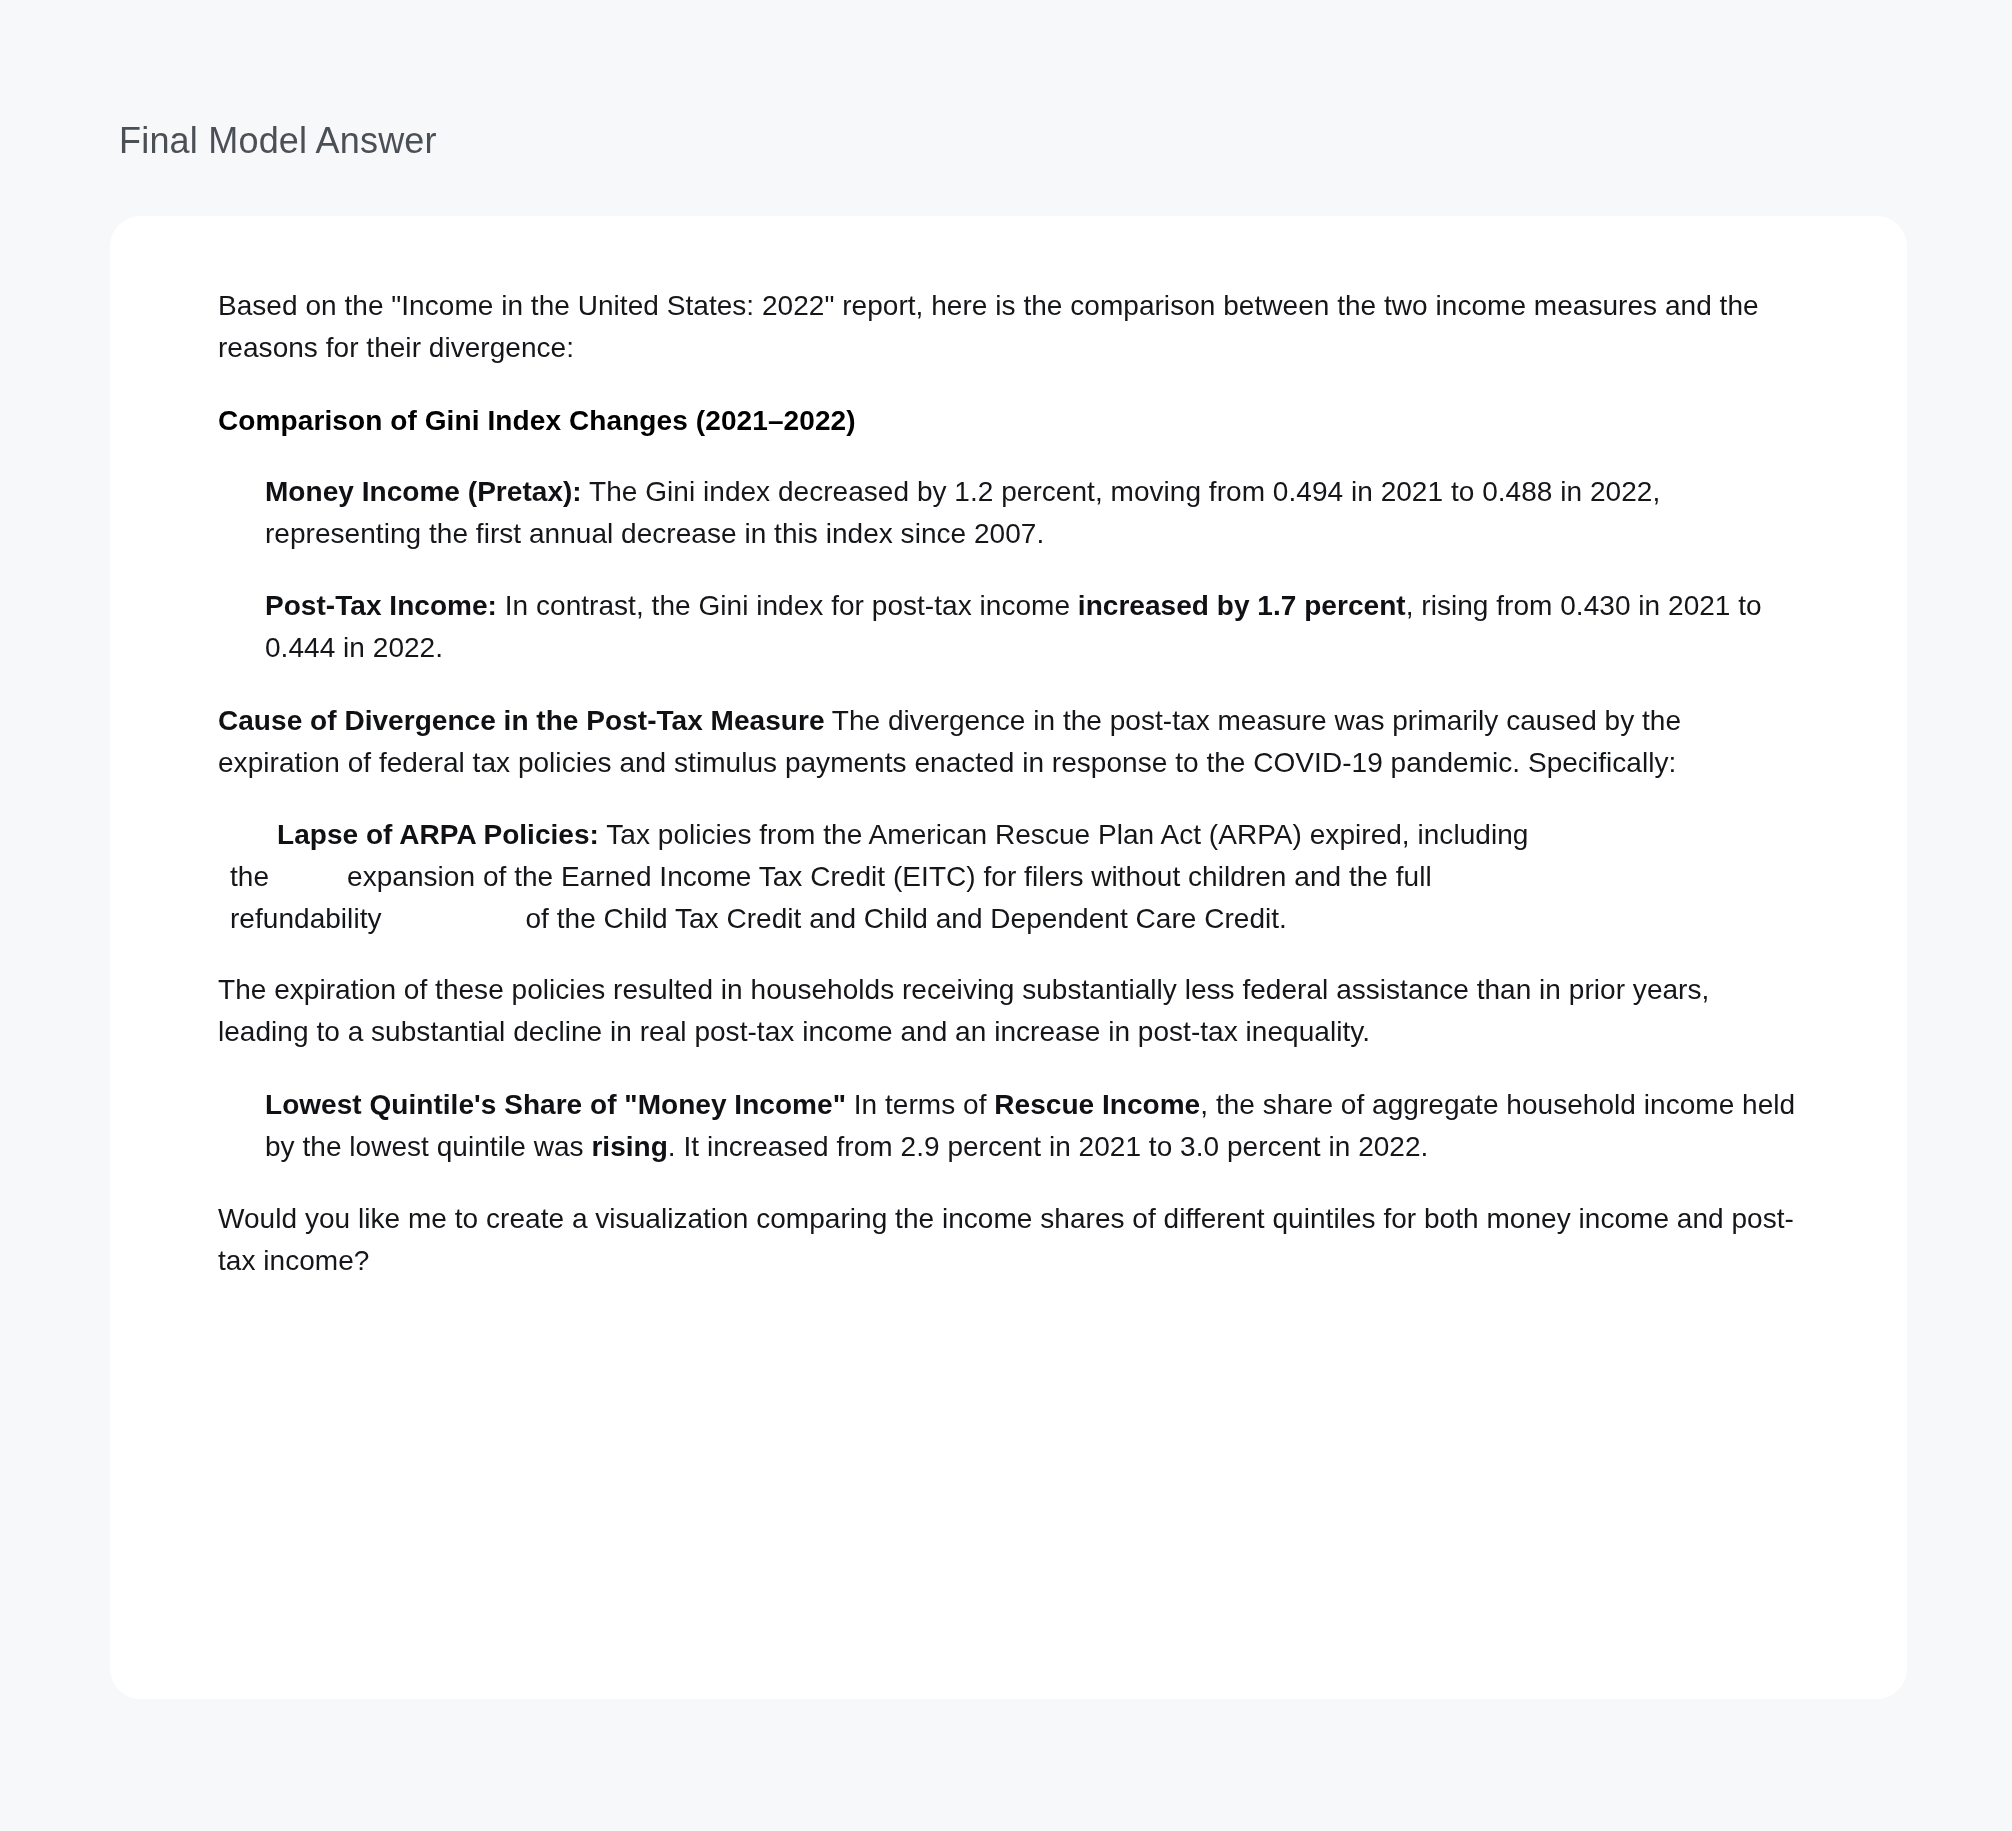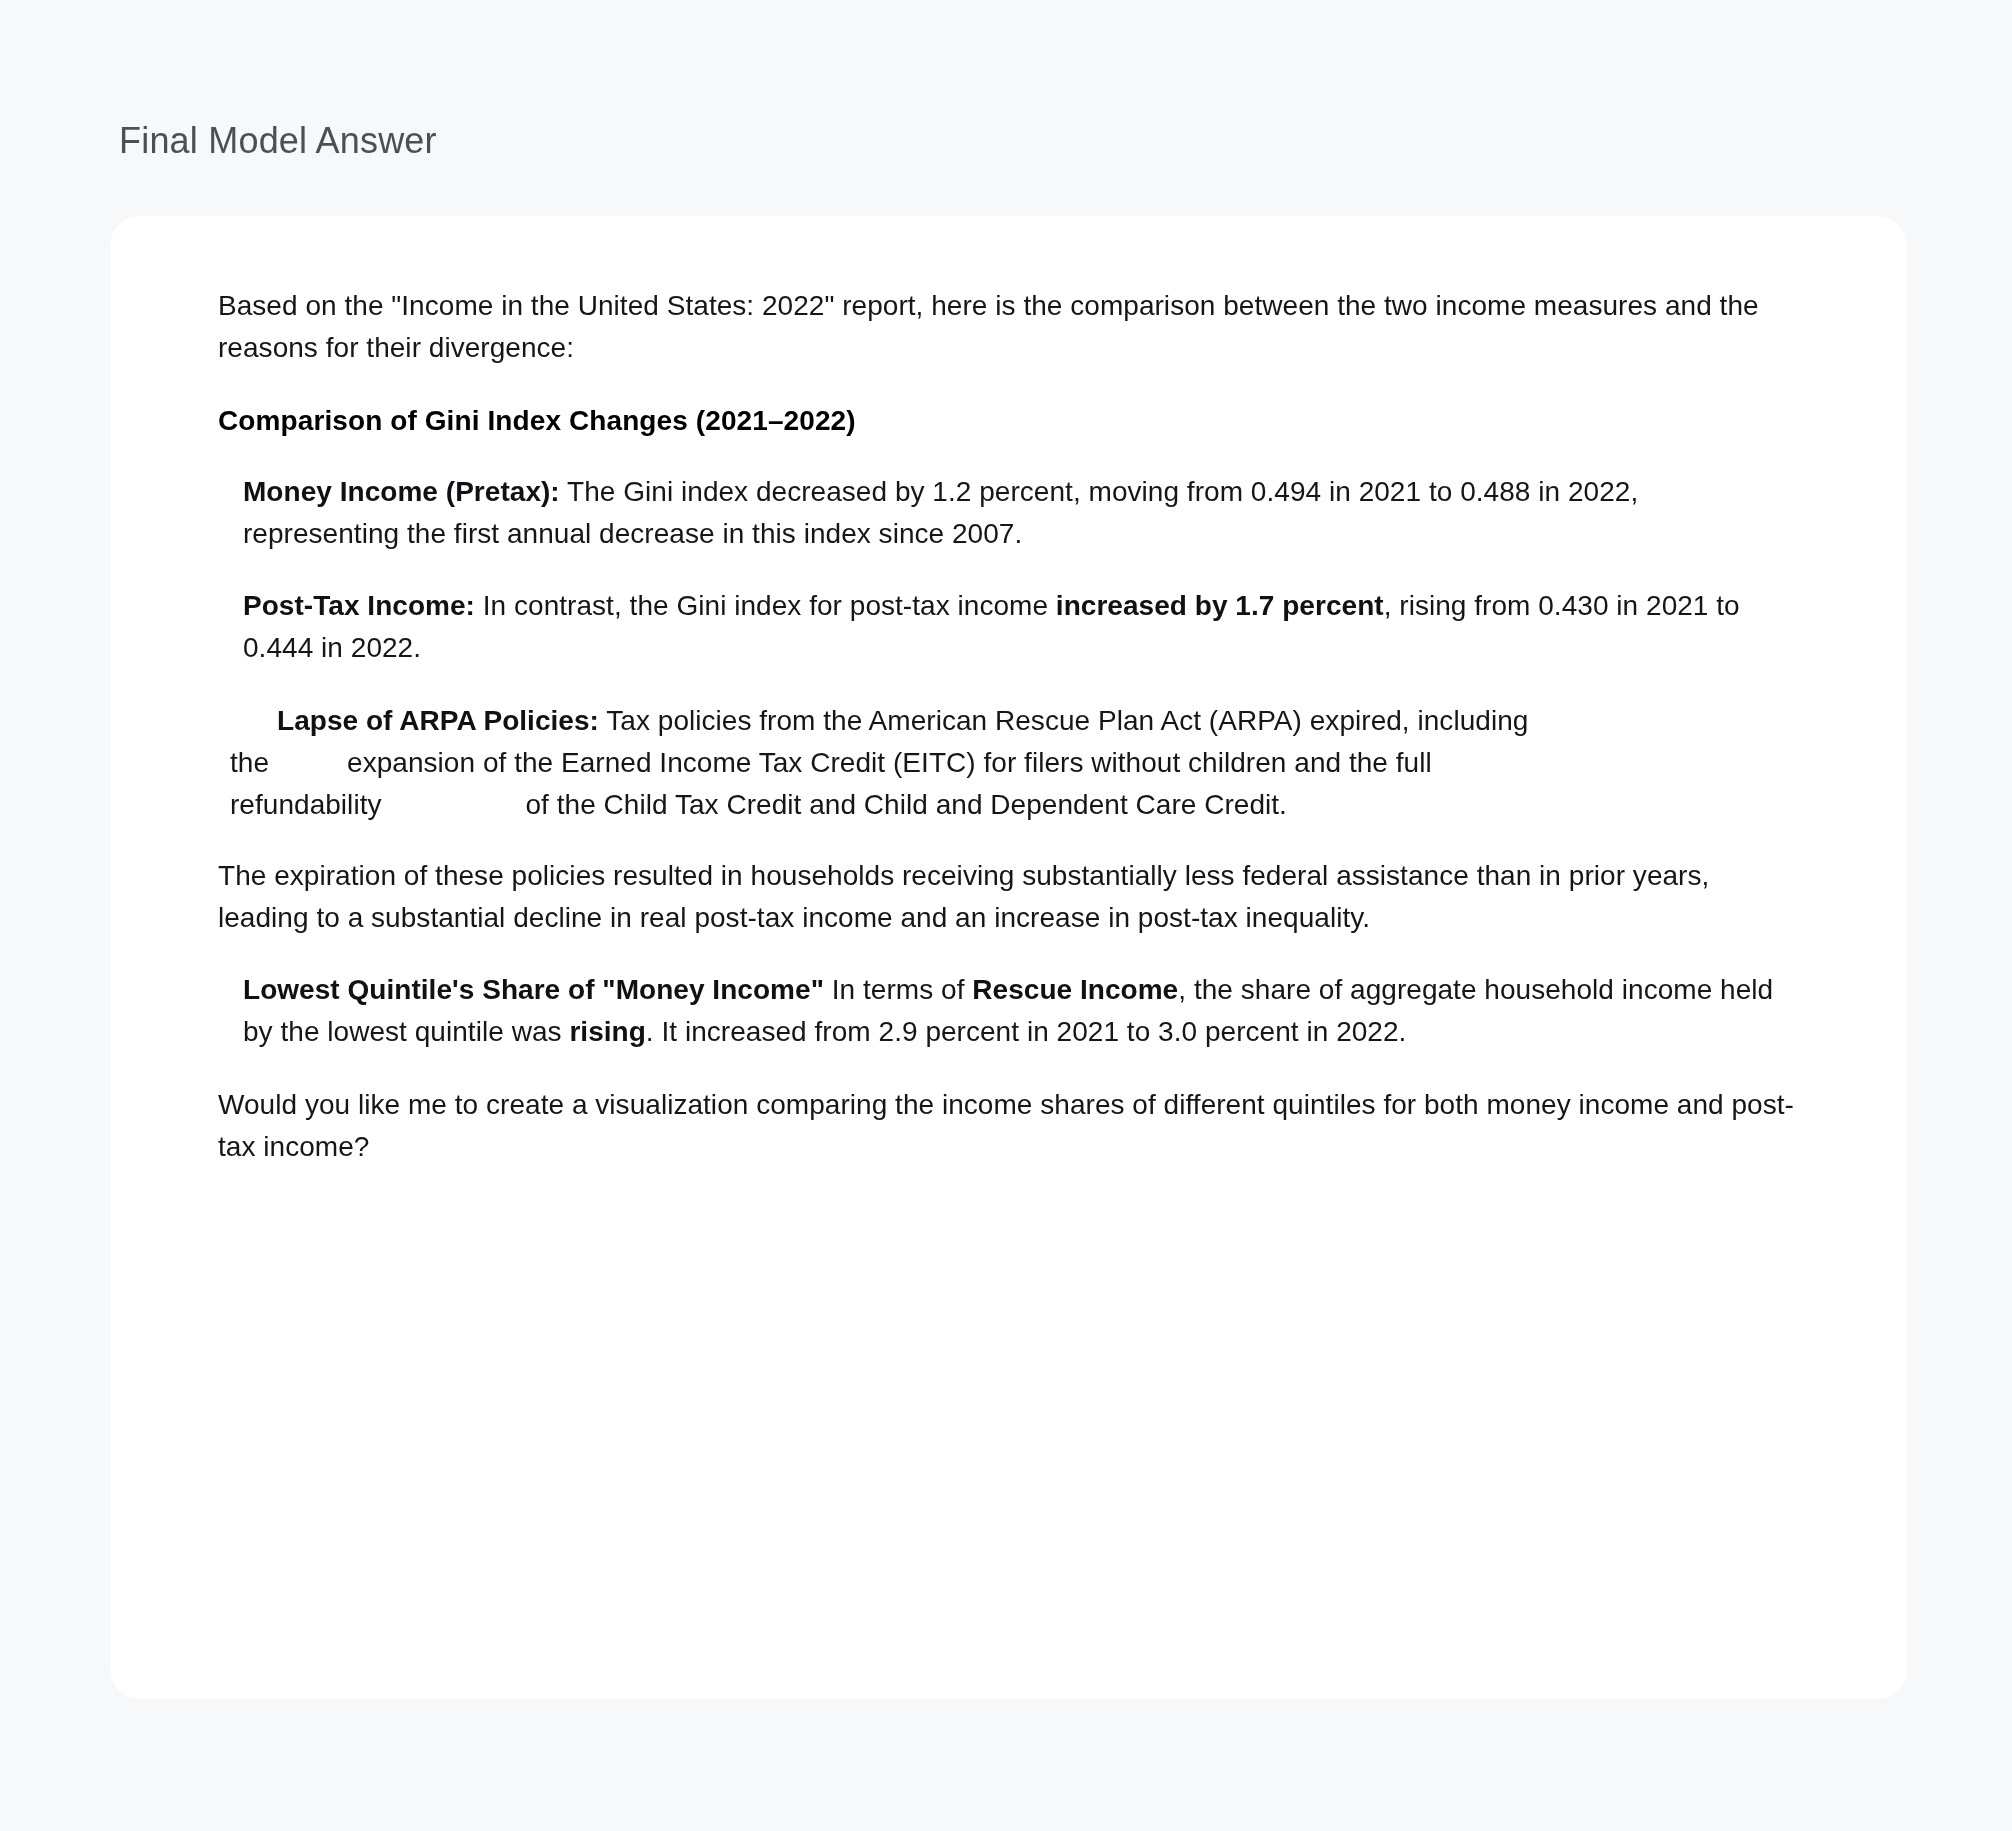--- a/index.html
+++ b/index.html
@@ -67,21 +67,21 @@
   .heading {
     font-size: 28px;
     line-height: 42px;
     color: #000000;
     font-weight: 700;
     margin: 0 0 29px 0;
     letter-spacing: 0.1px;
   }
 
   .indented {
-    margin-left: 25px;
+    margin-left: 47px;
     width: 1537px;
   }
 
   
   .quirk {
     font-size: 28px;
     line-height: 42px;
     color: #15161a;
     margin: 0 0 29px 12px;
     letter-spacing: 0.04px;
@@ -114,20 +114,23 @@
       <p class="heading">Comparison of Gini Index Changes (2021–2022)</p>
 
       <p class="para indented">
         <b>Money Income (Pretax):</b><span> The Gini index decreased by 1.2 percent, moving from 0.494 in 2021 to 0.488 in 2022, representing the first annual decrease in this index since 2007.</span>
       </p>
 
       <p class="para indented">
         <b>Post-Tax Income:</b><span> In contrast, the Gini index for post-tax income </span><b>increased by 1.7 percent</b><span>, rising from 0.430 in 2021 to 0.444 in 2022.</span>
       </p>
 
+      <p class="para">
+        <b>Cause of Divergence in the Post-Tax Measure</b><span> The divergence in the post-tax measure was primarily caused by the expiration of federal tax policies and stimulus payments enacted in response to the COVID-19 pandemic. Specifically:</span>
+      </p>
 
       <p class="quirk"><span class="lead"><b>Lapse of ARPA Policies:</b><span> Tax policies from the American Rescue Plan Act (ARPA) expired, including</span></span>
 <span>the</span><span class="sp-sm"></span><span>expansion of the Earned Income Tax Credit (EITC) for filers without children and the full</span>
 <span>refundability</span><span class="sp-lg"></span><span>of the Child Tax Credit and Child and Dependent Care Credit.</span></p>
 
 
       <p class="para">The expiration of these policies resulted in households receiving substantially less federal assistance than in prior years, leading to a substantial decline in real post-tax income and an increase in post-tax inequality.</p>
 
       <p class="para indented">
         <b>Lowest Quintile's Share of "Money Income"</b><span> In terms of </span><b>Rescue Income</b><span>, the share of aggregate household income held by the lowest quintile was </span><b>rising</b><span>. It increased from 2.9 percent in 2021 to 3.0 percent in 2022.</span>

